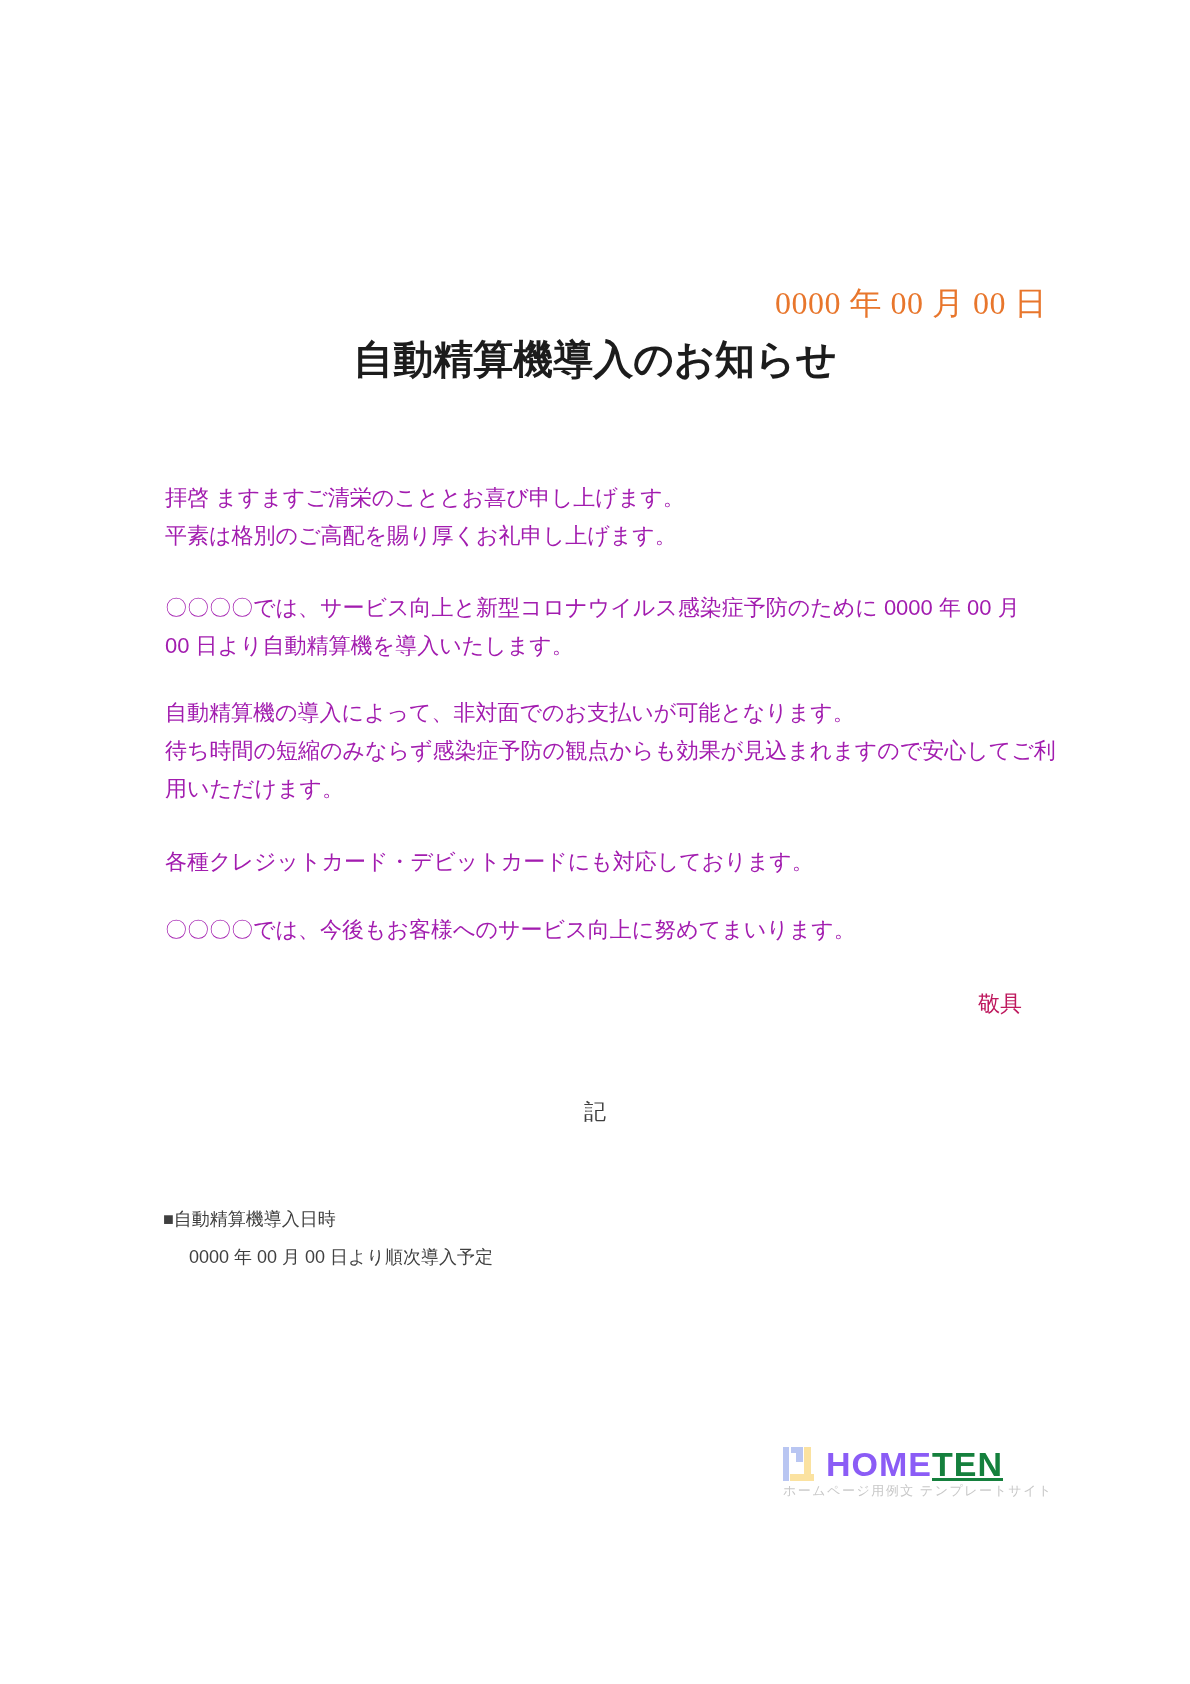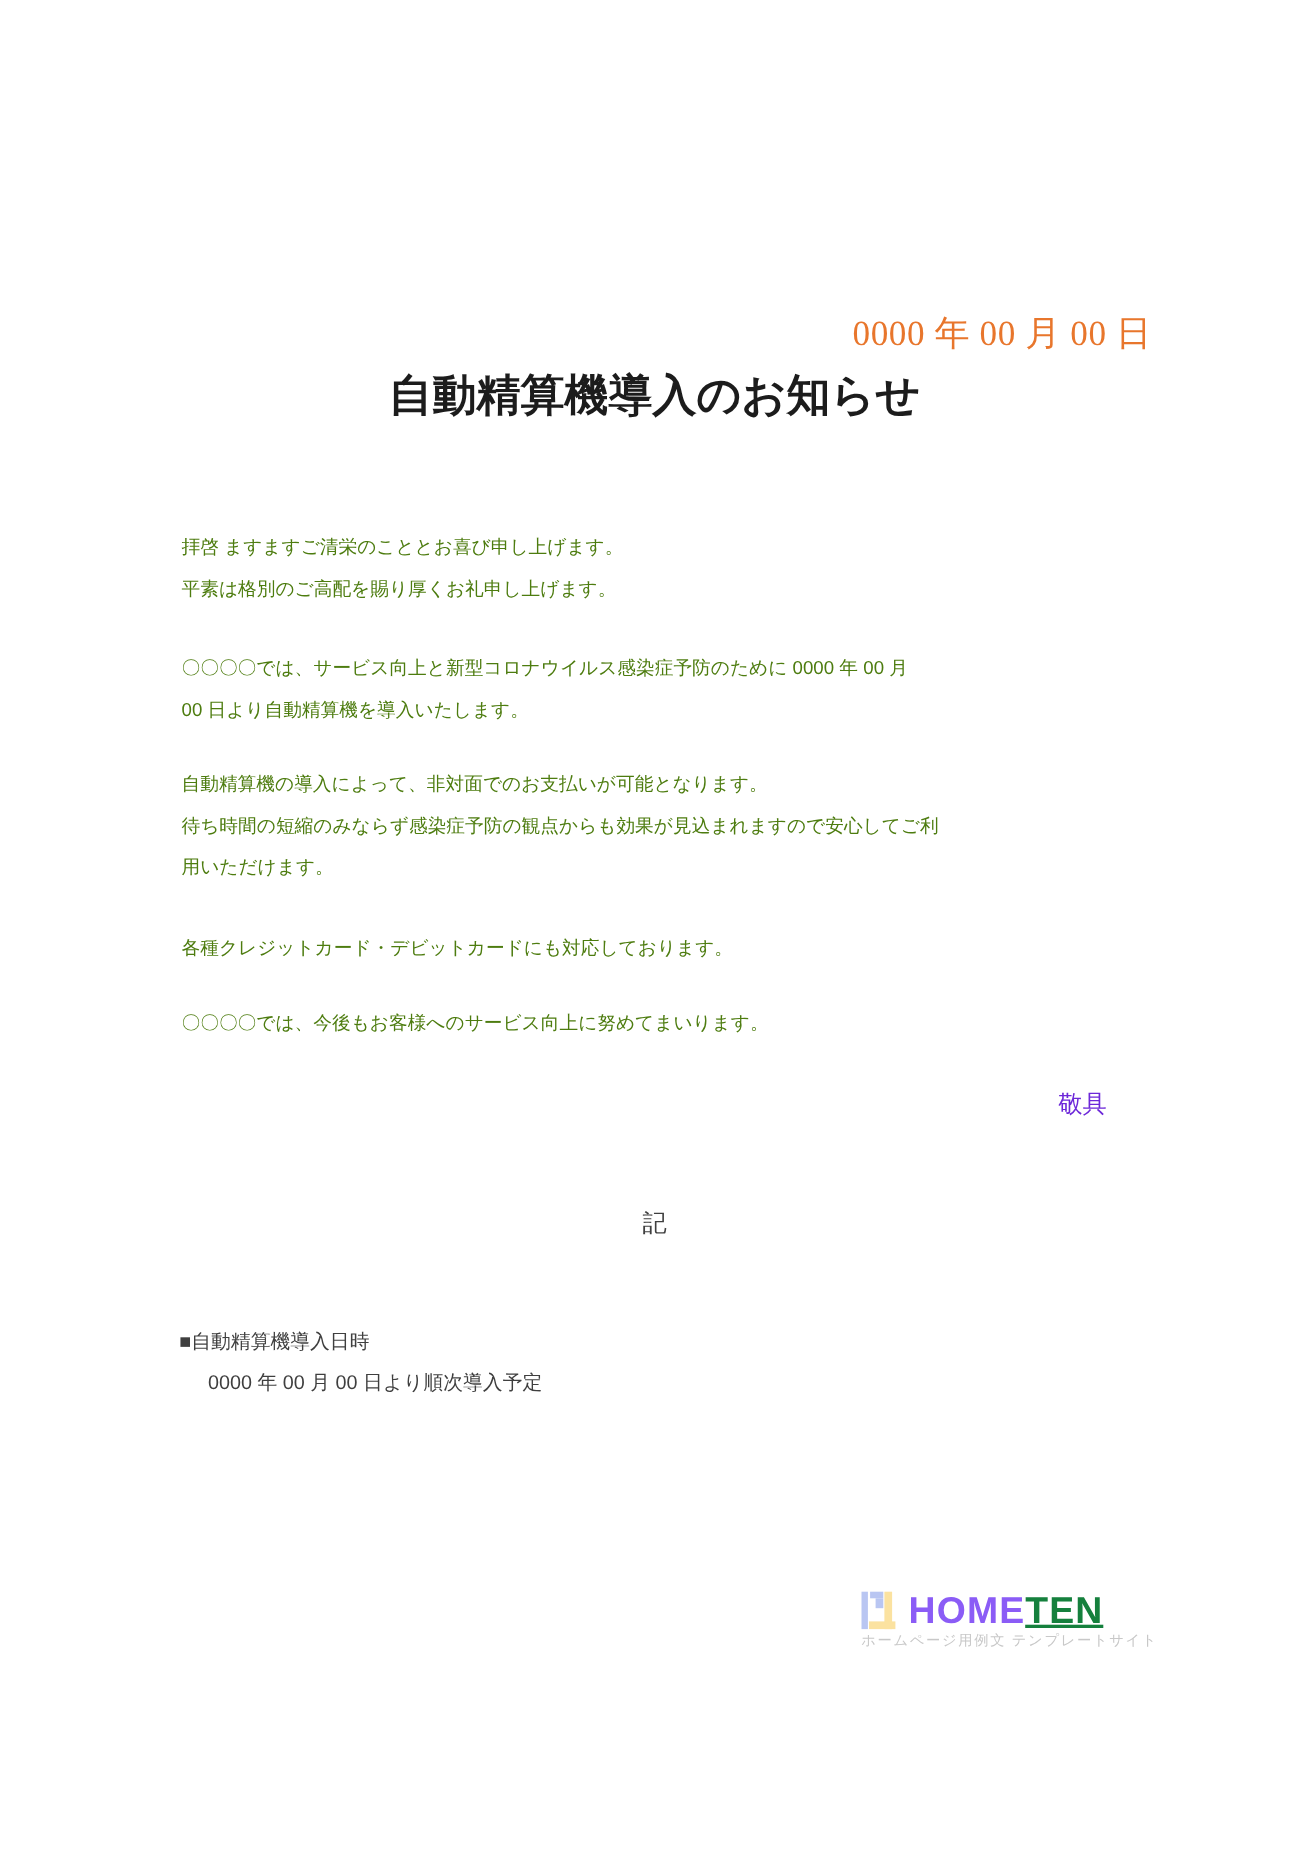--- a/index.html
+++ b/index.html
@@ -36,38 +36,38 @@
     font-family: "Liberation Serif", "DejaVu Serif", serif;
     font-weight: 700;
     font-size: 40px;
     color: #1c1c1c;
     letter-spacing: 0px;
   }
   .doc-body {
     position: absolute;
     left: 165px;
     width: 900px;
-    color: #4d7c0f;
-    font-size: 17px;
+    color: #a21caf;
+    font-size: 22px;
     line-height: 38px;
   }
   .para { margin: 0; }
   .line { white-space: nowrap; }
   .p1 { top: 479px; }
   .p2 { top: 589px; }
   .p3 { top: 694px; }
   .p4 { top: 843px; }
   .p5 { top: 911px; }
   .closing {
     position: absolute;
     top: 985px;
-    right: 184px;
+    right: 168px;
     font-size: 22px;
     line-height: 38px;
-    color: #6d28d9;
+    color: #be185d;
     white-space: nowrap;
   }
   .record-marker {
     position: absolute;
     top: 1093px;
     left: 0;
     width: 100%;
     text-align: center;
     font-size: 22px;
     line-height: 38px;

